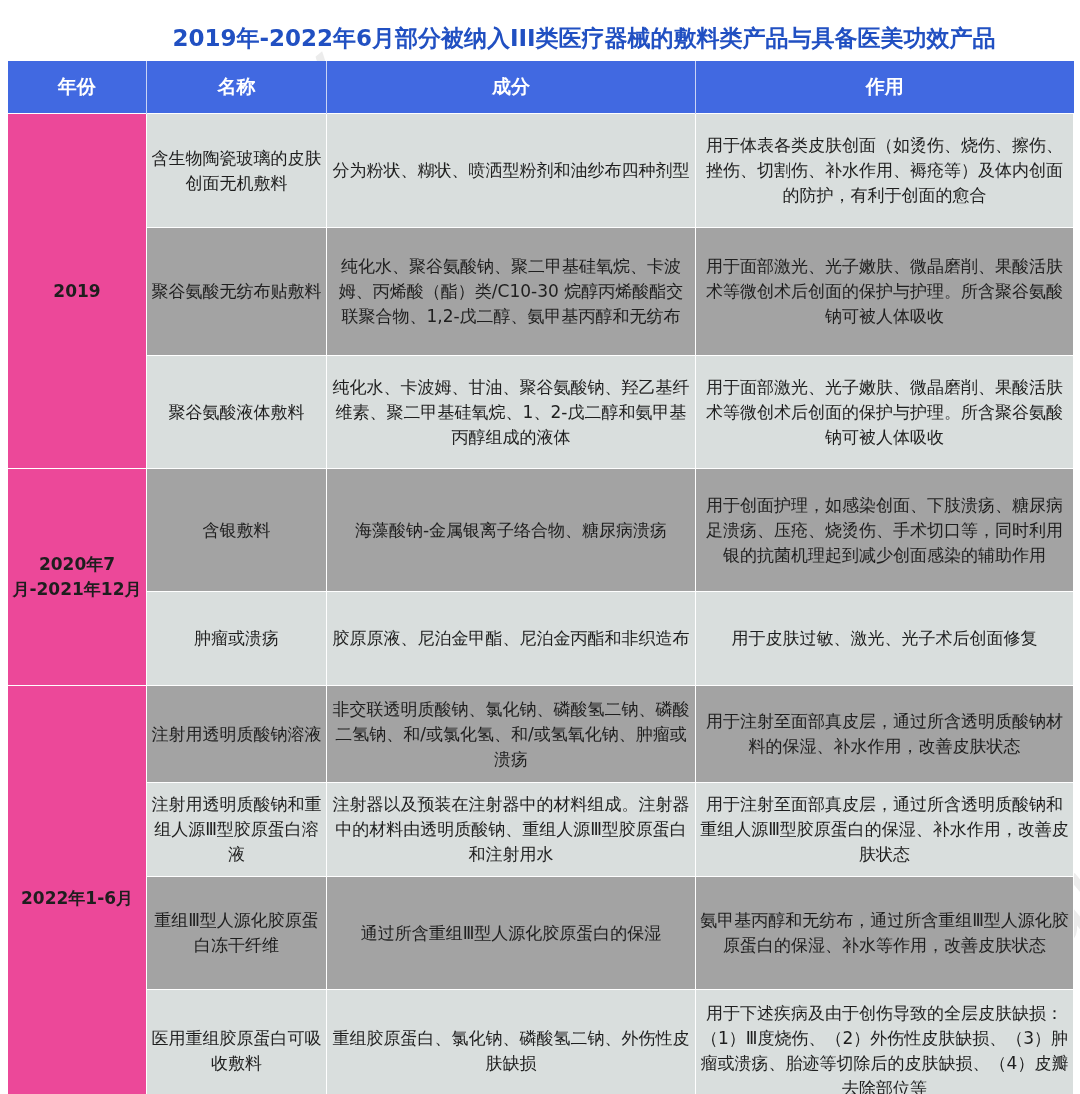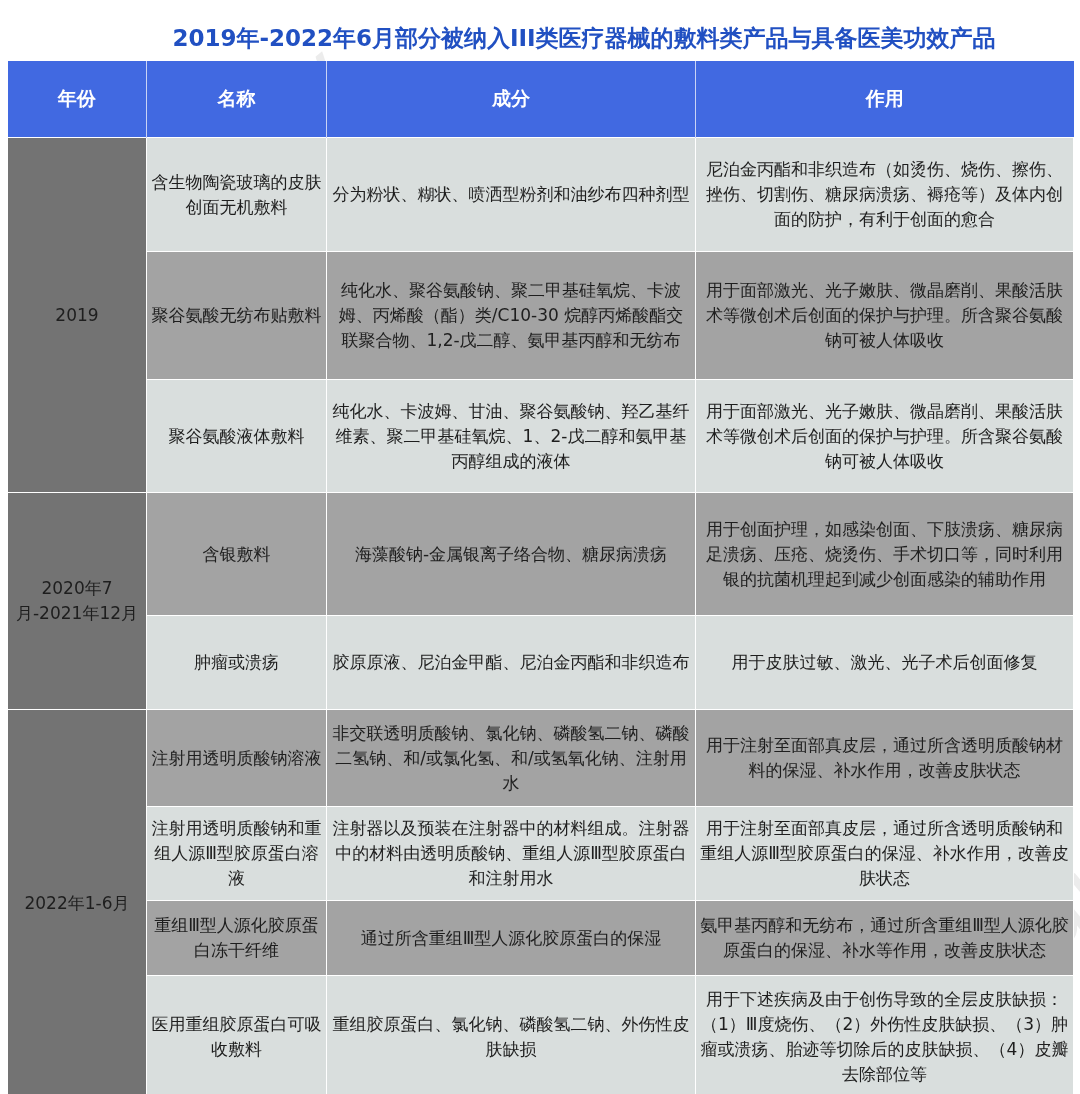--- a/index.html
+++ b/index.html
@@ -10,32 +10,32 @@
   .title {
     position: absolute; left: 0; top: 21px; width: 1080px; text-align: center;
     font-size: 23px; font-weight: bold; color: #2150c2; letter-spacing: 0px; line-height: 34px; padding-left: 44px;
   }
   table {
     position: absolute; left: 7px; top: 61px; width: 1066px;
     border-collapse: collapse; table-layout: fixed;
   }
   th {
     background: #4169e1; color: #ffffff; font-size: 19px; font-weight: bold;
-    height: 44px; padding: 16px; border-left: 1px solid #c9d3f5; border-right: 1px solid #c9d3f5;
+    height: 44px; padding: 4px; border-left: 1px solid #c9d3f5; border-right: 1px solid #c9d3f5;
   }
   th:first-child { border-left: none; }
   th:last-child { border-right: none; }
   td {
     font-size: 17px; color: #1e1e1e; text-align: center; vertical-align: middle;
     line-height: 25px; padding: 0 4px; border: 1px solid #ffffff;
   }
   td.year { background: #d9dedd; font-size: 17px; }
   tr.grey td { background: #d9dedd; }
   tr.white td { background: #a3a3a3; }
-  tr.white td.year, tr.grey td.year { background: #737373; }
+  tr.white td.year, tr.grey td.year { background: #ec4899; font-weight: bold; }
   .watermark {
     position: absolute; color: rgba(150,150,150,0.18); font-size: 90px; font-family: "DejaVu Sans", sans-serif;
     transform: rotate(-40deg); pointer-events: none; white-space: nowrap;
   }
 </style>
 </head>
 <body>
 
 <div class="watermark" style="left:-20px; top:140px;">E-beauty</div>
 <div class="watermark" style="left:380px; top:480px;">E-beauty</div>
@@ -57,21 +57,21 @@
       <th>名称</th>
       <th>成分</th>
       <th>作用</th>
     </tr>
   </thead>
   <tbody>
     <tr class="grey" style="height:114px">
       <td class="year" rowspan="3">2019</td>
       <td>含生物陶瓷玻璃的皮肤创面无机敷料</td>
       <td>分为粉状、糊状、喷洒型粉剂和油纱布四种剂型</td>
-      <td>尼泊金丙酯和非织造布（如烫伤、烧伤、擦伤、挫伤、切割伤、糖尿病溃疡、褥疮等）及体内创面的防护，有利于创面的愈合</td>
+      <td>用于体表各类皮肤创面（如烫伤、烧伤、擦伤、挫伤、切割伤、补水作用、褥疮等）及体内创面的防护，有利于创面的愈合</td>
     </tr>
     <tr class="white" style="height:128px">
       <td>聚谷氨酸无纺布贴敷料</td>
       <td>纯化水、聚谷氨酸钠、聚二甲基硅氧烷、卡波姆、丙烯酸（酯）类/C10-30 烷醇丙烯酸酯交联聚合物、1,2-戊二醇、氨甲基丙醇和无纺布</td>
       <td>用于面部激光、光子嫩肤、微晶磨削、果酸活肤术等微创术后创面的保护与护理。所含聚谷氨酸钠可被人体吸收</td>
     </tr>
     <tr class="grey" style="height:113px">
       <td>聚谷氨酸液体敷料</td>
       <td>纯化水、卡波姆、甘油、聚谷氨酸钠、羟乙基纤维素、聚二甲基硅氧烷、1、2-戊二醇和氨甲基丙醇组成的液体</td>
       <td>用于面部激光、光子嫩肤、微晶磨削、果酸活肤术等微创术后创面的保护与护理。所含聚谷氨酸钠可被人体吸收</td>
@@ -83,29 +83,29 @@
       <td>用于创面护理，如感染创面、下肢溃疡、糖尿病足溃疡、压疮、烧烫伤、手术切口等，同时利用银的抗菌机理起到减少创面感染的辅助作用</td>
     </tr>
     <tr class="grey" style="height:94px">
       <td>肿瘤或溃疡</td>
       <td>胶原原液、尼泊金甲酯、尼泊金丙酯和非织造布</td>
       <td>用于皮肤过敏、激光、光子术后创面修复</td>
     </tr>
     <tr class="white" style="height:97px">
       <td class="year" rowspan="4">2022年1-6月</td>
       <td>注射用透明质酸钠溶液</td>
-      <td>非交联透明质酸钠、氯化钠、磷酸氢二钠、磷酸二氢钠、和/或氯化氢、和/或氢氧化钠、注射用水</td>
+      <td>非交联透明质酸钠、氯化钠、磷酸氢二钠、磷酸二氢钠、和/或氯化氢、和/或氢氧化钠、肿瘤或溃疡</td>
       <td>用于注射至面部真皮层，通过所含透明质酸钠材料的保湿、补水作用，改善皮肤状态</td>
     </tr>
     <tr class="grey" style="height:94px">
       <td>注射用透明质酸钠和重组人源Ⅲ型胶原蛋白溶液</td>
       <td>注射器以及预装在注射器中的材料组成。注射器中的材料由透明质酸钠、重组人源Ⅲ型胶原蛋白和注射用水</td>
       <td>用于注射至面部真皮层，通过所含透明质酸钠和重组人源Ⅲ型胶原蛋白的保湿、补水作用，改善皮肤状态</td>
     </tr>
-    <tr class="white" style="height:75px">
+    <tr class="white" style="height:113px">
       <td>重组Ⅲ型人源化胶原蛋白冻干纤维</td>
       <td>通过所含重组Ⅲ型人源化胶原蛋白的保湿</td>
       <td>氨甲基丙醇和无纺布，通过所含重组Ⅲ型人源化胶原蛋白的保湿、补水等作用，改善皮肤状态</td>
     </tr>
     <tr class="grey" style="height:122px">
       <td>医用重组胶原蛋白可吸收敷料</td>
       <td>重组胶原蛋白、氯化钠、磷酸氢二钠、外伤性皮肤缺损</td>
       <td>用于下述疾病及由于创伤导致的全层皮肤缺损：（1）Ⅲ度烧伤、（2）外伤性皮肤缺损、（3）肿瘤或溃疡、胎迹等切除后的皮肤缺损、（4）皮瓣去除部位等</td>
     </tr>
   </tbody>

